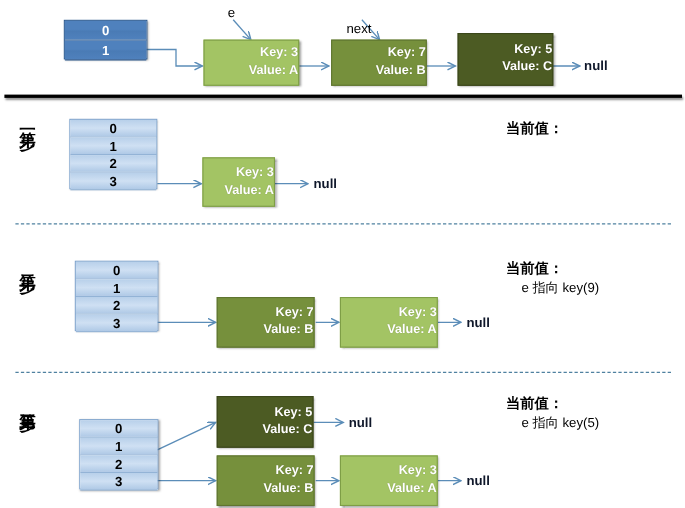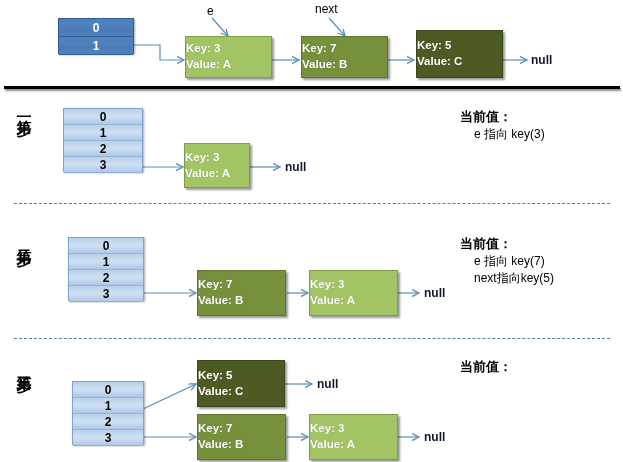--- a/index.html
+++ b/index.html
@@ -54,21 +54,21 @@
     border-bottom: 1px solid #93B3D6;
   }
   .bucket-table.light { border: 1px solid #7FA4CC; }
 
   
   .node {
     position: absolute;
     box-sizing: border-box;
     display: flex;
     flex-direction: column;
-    align-items: flex-start;
+    align-items: flex-end;
     justify-content: center;
     color: #ffffff;
     font-weight: bold;
     font-size: 11.5px;
     line-height: 1.35;
     box-shadow: 1.5px 1.5px 2px rgba(0,0,0,0.4);
     text-shadow: 0 0 1px rgba(0,0,0,0.25);
   }
   .node.light  { background: #A3C464; border: 1px solid #7E9E46; }
   .node.medium { background: #76903C; border: 1px solid #5F7530; }
@@ -173,21 +173,21 @@
       <path d="M398,437 L419,437"></path>
     </g>
   </svg>
 
   <div class="bucket-table dark" style="left:58px; top:18px; width:76px; height:36px;">
     <div class="bucket-cell" style="height:18px;">0</div>
     <div class="bucket-cell" style="height:18px;">1</div>
   </div>
 
   <div class="lbl ptr-lbl" style="left:207px; top:4px;">e</div>
-  <div class="lbl ptr-lbl" style="left:315px; top:2px;">next</div>
+  <div class="lbl ptr-lbl" style="left:315px; top:19px;">next</div>
 
   <div class="node light" style="left:185px; top:36px; width:87px; height:42px;">
     <div class="k">Key: 3</div>
     <div class="v">Value: A</div>
   </div>
   <div class="node medium" style="left:301px; top:36px; width:87px; height:42px;">
     <div class="k">Key: 7</div>
     <div class="v">Value: B</div>
   </div>
   <div class="node dark" style="left:416px; top:30px; width:87px; height:48px;">
@@ -208,21 +208,20 @@
   </div>
 
   <div class="node light" style="left:184px; top:143px; width:66px; height:45px;">
     <div class="k">Key: 3</div>
     <div class="v">Value: A</div>
   </div>
   <div class="lbl null-lbl" style="left:285px; top:160px;">null</div>
 
   <div class="panel" style="left:460px; top:108px;">
     <div class="panel-title">当前值：</div>
-    <div class="panel-line">e 指向 key(3)</div>
   </div>
 
   <div class="hr-dashed" style="left:14px; top:203px; width:596px;"></div>
 
   <div class="step-label" style="left:17px; top:238px;">第二步</div>
 
   <div class="bucket-table light" style="left:68px; top:237px; width:76px; height:64px;">
     <div class="bucket-cell" style="height:16px;">0</div>
     <div class="bucket-cell" style="height:16px;">1</div>
     <div class="bucket-cell" style="height:16px;">2</div>
@@ -234,22 +233,21 @@
     <div class="v">Value: B</div>
   </div>
   <div class="node light" style="left:309px; top:270px; width:89px; height:46px;">
     <div class="k">Key: 3</div>
     <div class="v">Value: A</div>
   </div>
   <div class="lbl null-lbl" style="left:424px; top:286px;">null</div>
 
   <div class="panel" style="left:460px; top:235px;">
     <div class="panel-title">当前值：</div>
-    <div class="panel-line">e 指向 key(7)</div>
-    <div class="panel-line">next指向key(5)</div>
+    <div class="panel-line">e 指向 key(9)</div>
   </div>
 
   <div class="hr-dashed" style="left:14px; top:338px; width:596px;"></div>
 
   <div class="step-label" style="left:17px; top:364px;">第三步</div>
 
   <div class="bucket-table light" style="left:72px; top:381px; width:72px; height:64px;">
     <div class="bucket-cell" style="height:16px;">0</div>
     <div class="bucket-cell" style="height:16px;">1</div>
     <div class="bucket-cell" style="height:16px;">2</div>
@@ -267,15 +265,16 @@
     <div class="v">Value: B</div>
   </div>
   <div class="node light" style="left:309px; top:414px; width:89px; height:46px;">
     <div class="k">Key: 3</div>
     <div class="v">Value: A</div>
   </div>
   <div class="lbl null-lbl" style="left:424px; top:430px;">null</div>
 
   <div class="panel" style="left:460px; top:358px;">
     <div class="panel-title">当前值：</div>
+    <div class="panel-line">e 指向 key(5)</div>
   </div>
 
 </div>
 
 </body></html>

